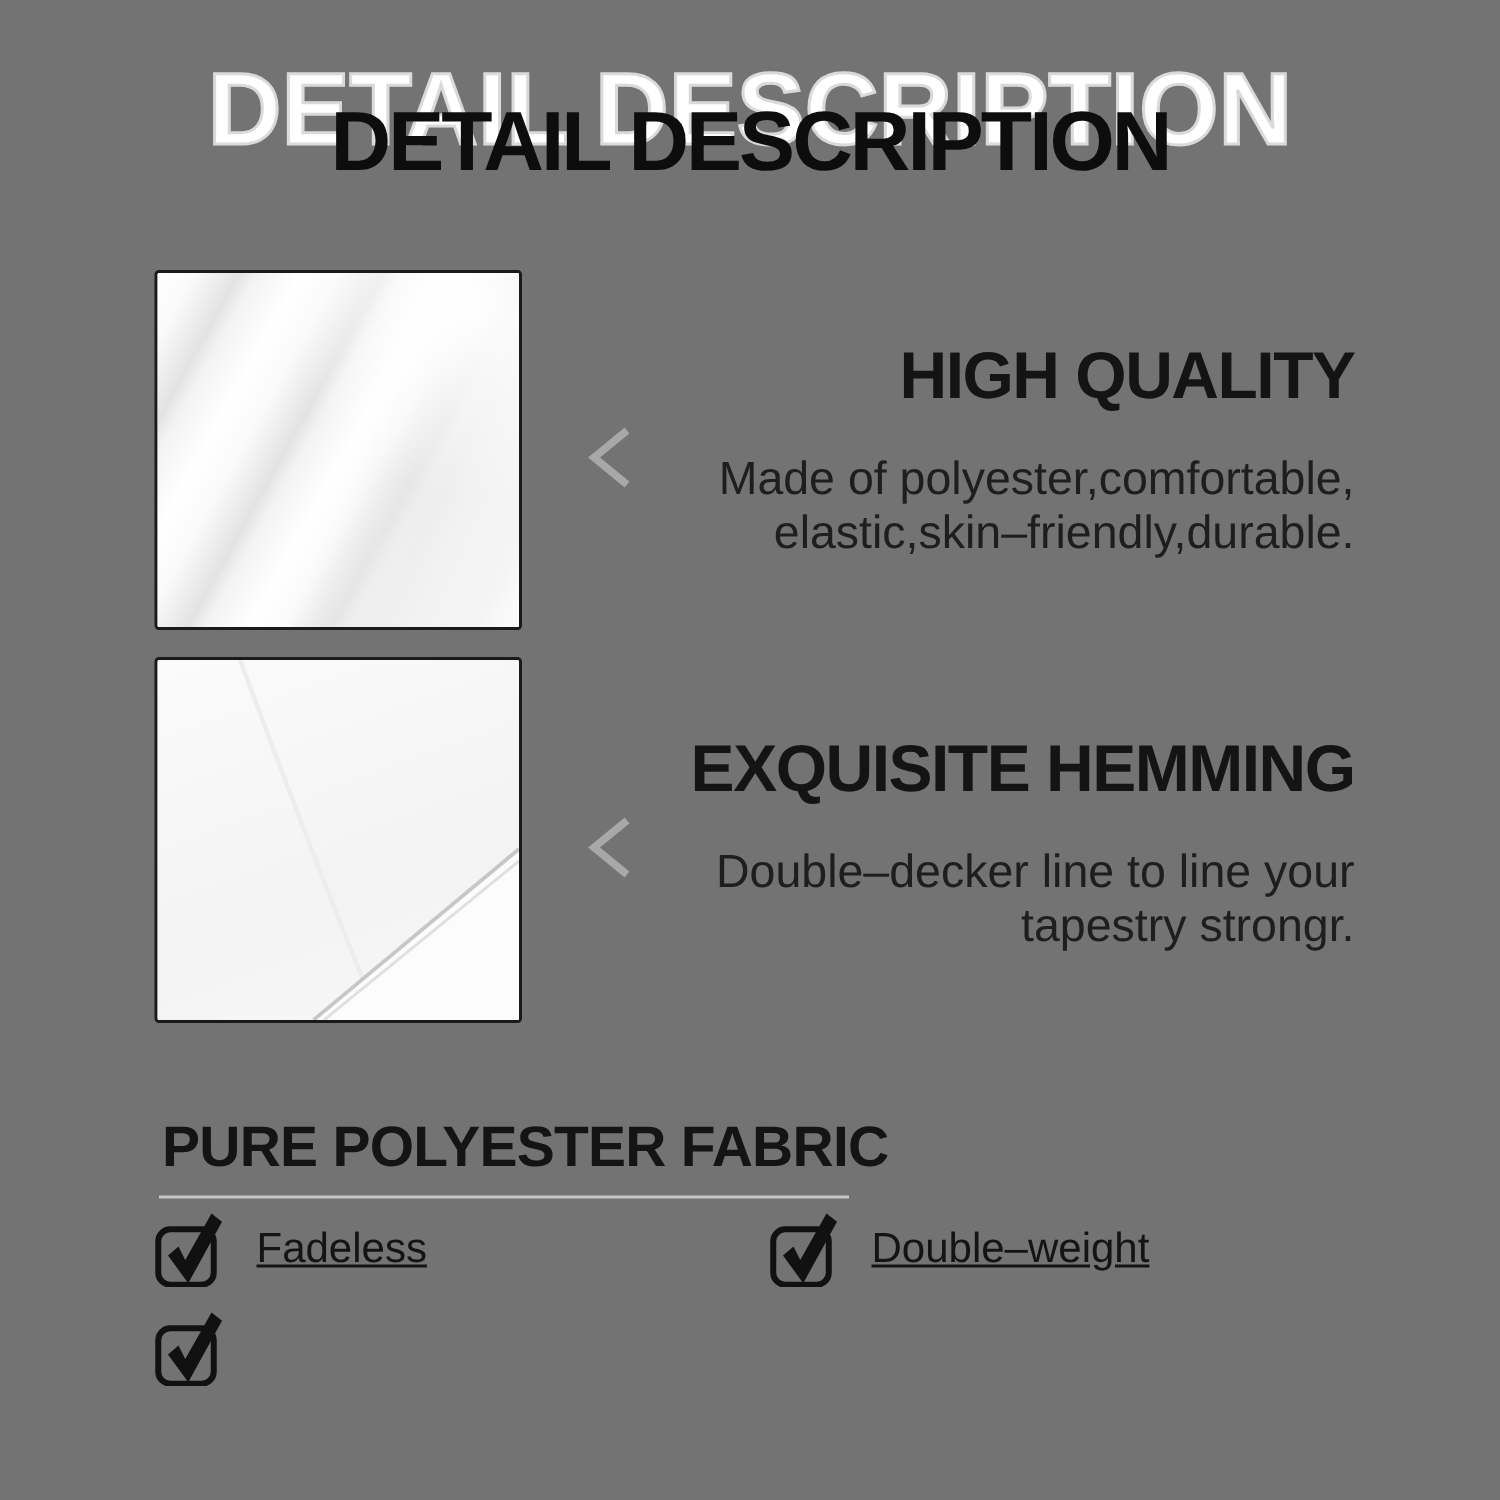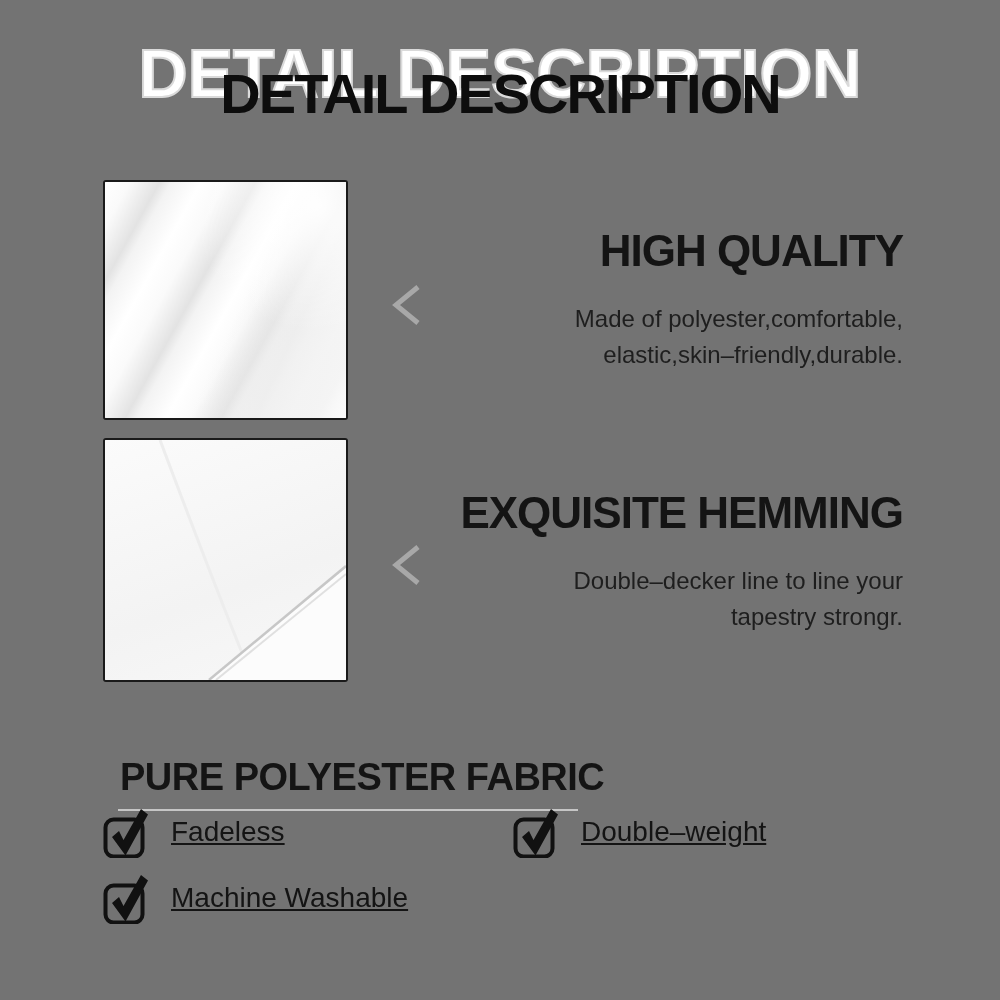--- a/index.html
+++ b/index.html
@@ -46,25 +46,25 @@
   .chev-2 { left:389px; top:544px; }
 
   
   .text-block { position:absolute; left:413px; width:490px; text-align:right; }
   .tb-1 { top:226px; }
   .tb-2 { top:488px; }
   .text-block h2 {
     margin:0; font-size:44px; font-weight:700; letter-spacing:-1px;
     color:#141414; white-space:nowrap;
   }
-  .text-block p { margin:25px 0 0 0; font-size:24px; line-height:36px; color:#1e1e1e; }
+  .text-block p { margin:25px 0 0 0; font-size:31px; line-height:36px; color:#1e1e1e; }
 
   
   .features-heading {
-    position:absolute; left:102px; top:740px; margin:16px;
+    position:absolute; left:102px; top:740px; margin:4px;
     font-size:38px; font-weight:700; letter-spacing:-0.5px; color:#141414;
     width:458px; padding:0 0 10px 2px; border-bottom:2px solid #c6c6c6; white-space:nowrap;text-align:center;
   }
   .checklist {
     position:absolute; left:103px; top:804px; width:800px;
     display:grid; grid-template-columns:410px auto; row-gap:10px;
   }
   .check-item { display:flex; align-items:center; height:56px; }
   .checkbox-icon { width:46px; height:52px; flex:0 0 auto; }
   .check-label { margin-left:22px; font-size:28px; color:#141414; white-space:nowrap;text-decoration:underline; }
@@ -134,17 +134,16 @@
         <polygon points="9,31 16,25 20.5,34 38,3 45,8.5 22.5,49.5" fill="#111111"></polygon>
       </svg>
       <span class="check-label">Double–weight</span>
     </div>
 
     <div class="check-item">
       <svg class="checkbox-icon" viewBox="0 0 46 52">
         <rect x="2.5" y="13.5" width="37" height="37" rx="8" fill="none" stroke="#111111" stroke-width="4"></rect>
         <polygon points="9,31 16,25 20.5,34 38,3 45,8.5 22.5,49.5" fill="#111111"></polygon>
       </svg>
-      <span class="check-label">Machine Washable</span>
     </div>
 
   </div>
 </div>
 
 </body></html>

